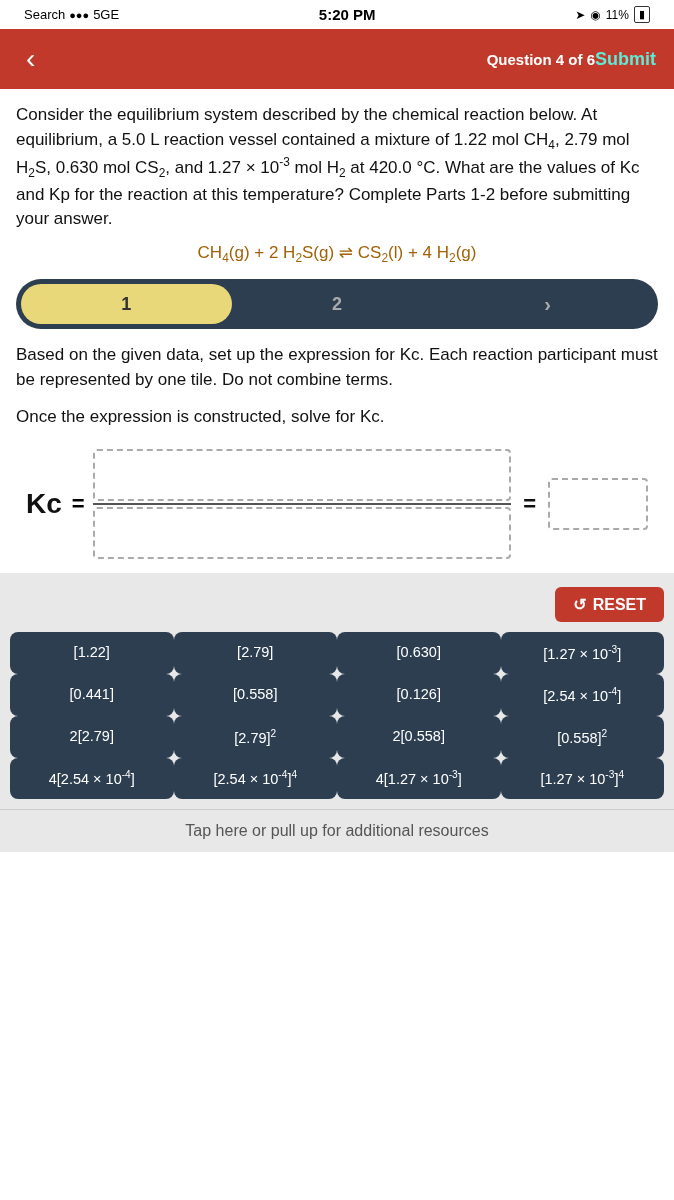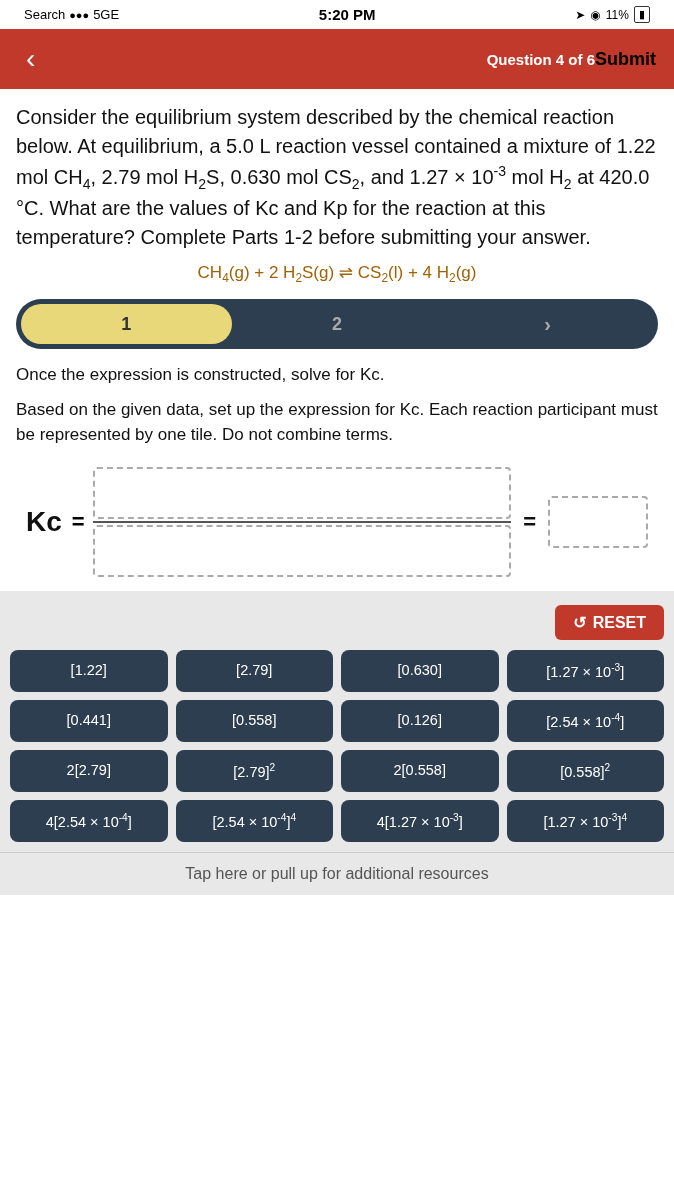--- a/index.html
+++ b/index.html
@@ -41,34 +41,34 @@
       padding: 0 8px;
     }
     .header-title {
       color: #fff;
       font-size: 15px;
       font-weight: 600;
       text-align: right;
       flex: 1;
     }
     .header-submit {
-      color: #000000;
+      color: #5eead4;
       font-size: 18px;
       font-weight: 600;
       cursor: pointer;
     }
 
     
     .main-content {
       padding: 14px 16px 0 16px;
       background: #fff;
     }
 
     .question-text {
-      font-size: 20px;
+      font-size: 17px;
       line-height: 1.45;
       color: #111;
       margin-bottom: 10px;
     }
 
     .reaction-equation {
       text-align: center;
       font-size: 17px;
       font-weight: 500;
       margin: 10px 0 14px 0;
@@ -185,21 +185,21 @@
       font-weight: 600;
       cursor: pointer;
       display: flex;
       align-items: center;
       gap: 6px;
     }
 
     .tiles-grid {
       display: grid;
       grid-template-columns: repeat(4, 1fr);
-      gap: 8px;
+      gap: 0;
     }
     .tile {
       background: #2c3e50;
       color: #fff;
       border-radius: 8px;
       padding: 12px 4px;
       text-align: center;
       font-size: 14.5px;
       font-weight: 500;
       cursor: pointer;
@@ -258,25 +258,25 @@
       <span>1</span>
     </div>
     <div class="tab-item inactive">
       <span>2</span>
     </div>
     <div class="tab-item arrow">
       <span>›</span>
     </div>
   </div>
 
+  <div class="instruction-text">
+    Based on the given data, set up the expression for Kc. Each reaction participant must be represented by one tile. Do not combine terms.
+  </div>
   <div class="instruction-text" style="margin-top:12px;">
     Once the expression is constructed, solve for Kc.
-  </div>
-  <div class="instruction-text">
-    Based on the given data, set up the expression for Kc. Each reaction participant must be represented by one tile. Do not combine terms.
   </div>
 
   <div class="kc-area">
     <span class="kc-label">Kc</span>
     <span style="font-size:22px; margin-right:8px; font-weight:600;">=</span>
     <div class="kc-fraction">
       <div class="kc-box"></div>
       <div class="kc-divider"></div>
       <div class="kc-box"></div>
     </div>

